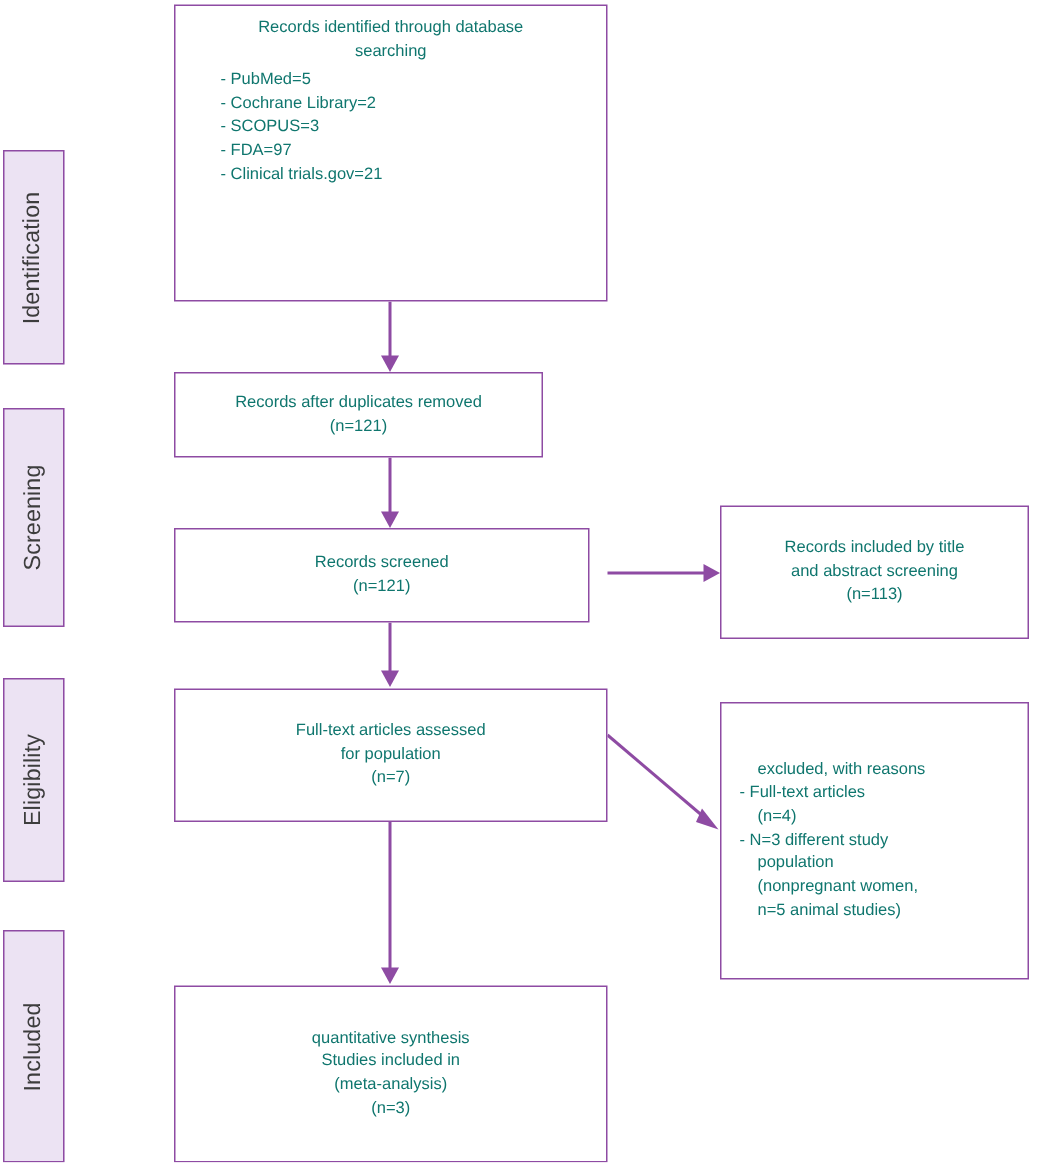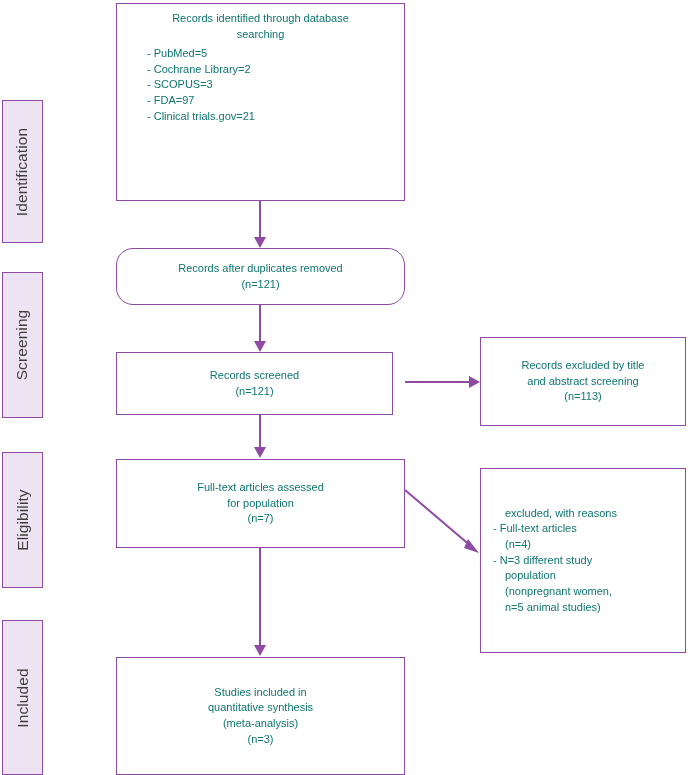--- a/index.html
+++ b/index.html
@@ -159,32 +159,32 @@
     </span>
     <span class="bullets">
       <span class="bx-line">- PubMed=5</span>
       <span class="bx-line">- Cochrane Library=2</span>
       <span class="bx-line">- SCOPUS=3</span>
       <span class="bx-line">- FDA=97</span>
       <span class="bx-line">- Clinical trials.gov=21</span>
     </span>
   </div>
 
-  <div class="flow-box centered" style="left:116px; top:248px; width:289px; height:57px;border-radius:17px;">
+  <div class="flow-box centered" style="left:116px; top:248px; width:246px; height:57px;">
     <span class="bx-line">Records after duplicates removed</span>
     <span class="bx-line">(n=121)</span>
   </div>
 
   <div class="flow-box centered" style="left:116px; top:352px; width:277px; height:63px;">
     <span class="bx-line">Records screened</span>
     <span class="bx-line">(n=121)</span>
   </div>
 
   <div class="flow-box centered" style="left:480px; top:337px; width:206px; height:89px;">
-    <span class="bx-line">Records excluded by title</span>
+    <span class="bx-line">Records included by title</span>
     <span class="bx-line">and abstract screening</span>
     <span class="bx-line">(n=113)</span>
   </div>
 
   <div class="flow-box centered" style="left:116px; top:459px; width:289px; height:89px;">
     <span class="bx-line">Full-text articles assessed</span>
     <span class="bx-line">for population</span>
     <span class="bx-line">(n=7)</span>
   </div>
 
@@ -196,19 +196,19 @@
     </span>
     <span class="item">
       <span class="bx-line">- N=3 different study</span>
       <span class="bx-line" style="padding-left:12px;">population</span>
       <span class="bx-line" style="padding-left:12px;">(nonpregnant women,</span>
       <span class="bx-line" style="padding-left:12px;">n=5 animal studies)</span>
     </span>
   </div>
 
   <div class="flow-box centered" style="left:116px; top:657px; width:289px; height:118px;">
+    <span class="bx-line">quantitative synthesis</span>
     <span class="bx-line">Studies included in</span>
-    <span class="bx-line">quantitative synthesis</span>
     <span class="bx-line">(meta-analysis)</span>
     <span class="bx-line">(n=3)</span>
   </div>
 
 </div>
 
 </body></html>

